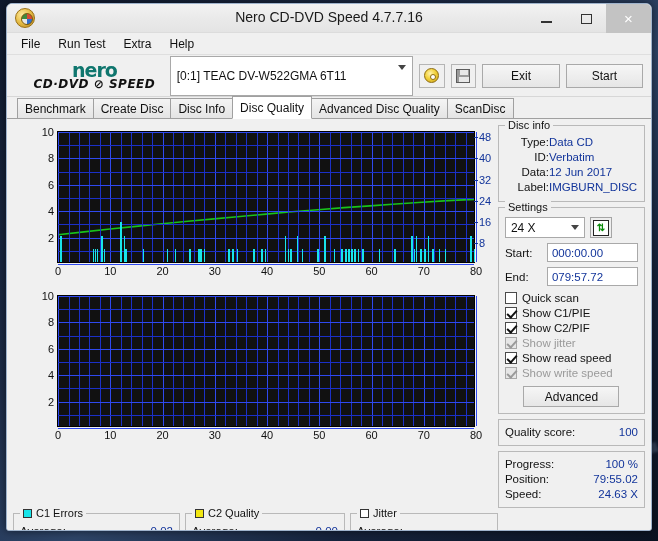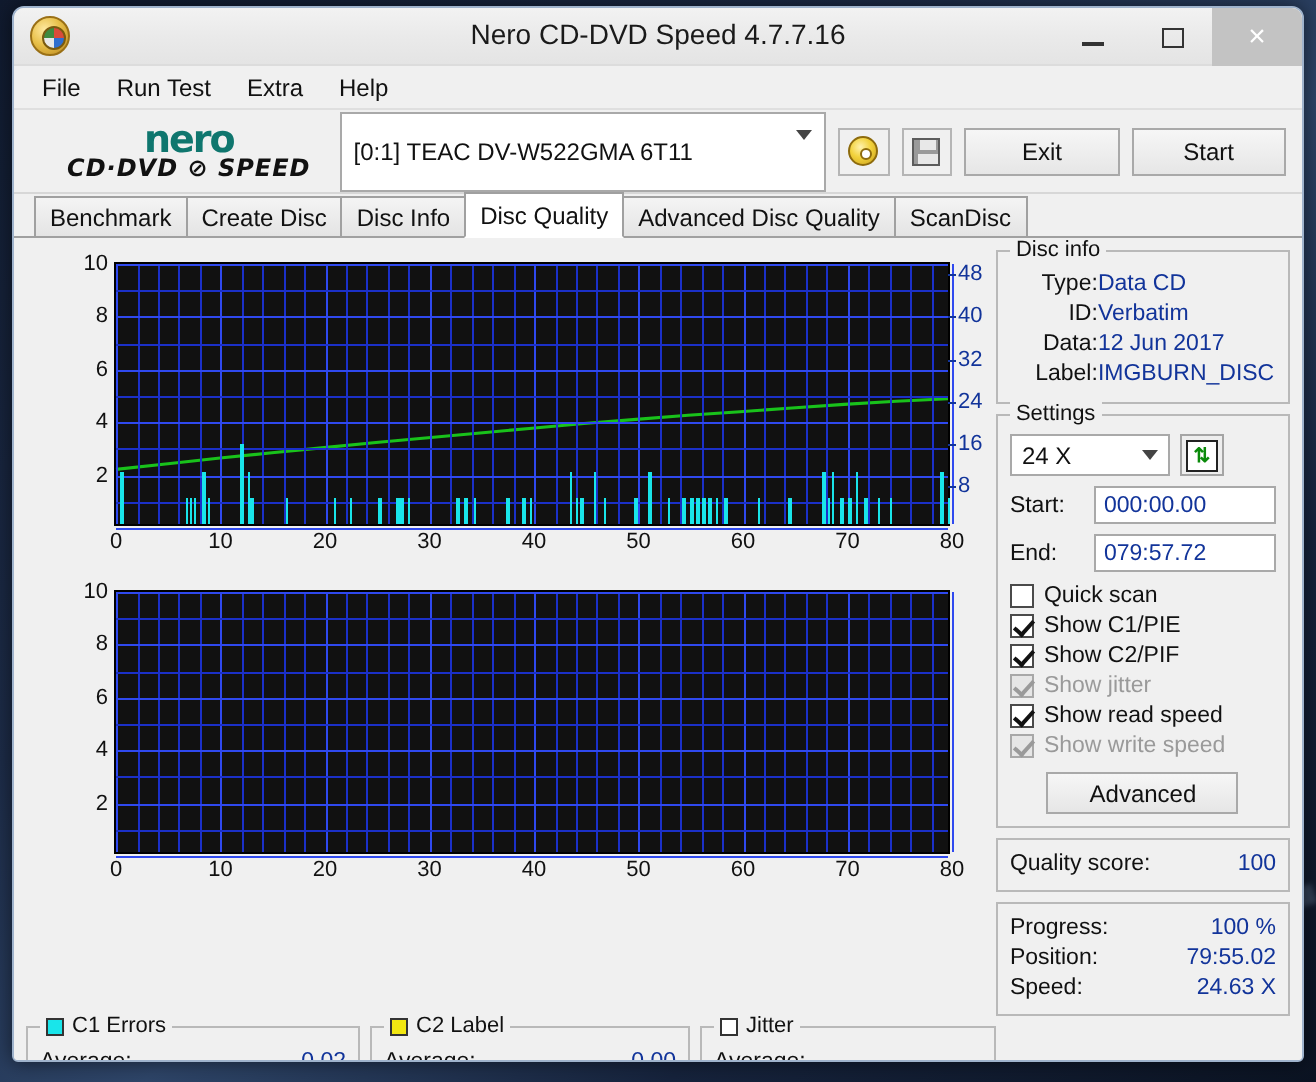--- a/index.html
+++ b/index.html
@@ -652,21 +652,21 @@
         <div class="stat-row">
           <span class="k">Average:</span>
           <span class="v">0.02</span>
         </div>
 
       </div>
 
       <div class="stat-box" style="width:160px;">
         <span class="legend">
           <i class="swatch" style="background:#f2e712"></i>
-          <b style="font-weight:normal">C2 Label</b>
+          <b style="font-weight:normal">C2 Quality</b>
         </span>
         <div class="stat-row">
           <span class="k">Average:</span>
           <span class="v">0.00</span>
         </div>
 
       </div>
 
       <div class="stat-box" style="width:148px;height:52px;">
         <span class="legend">

